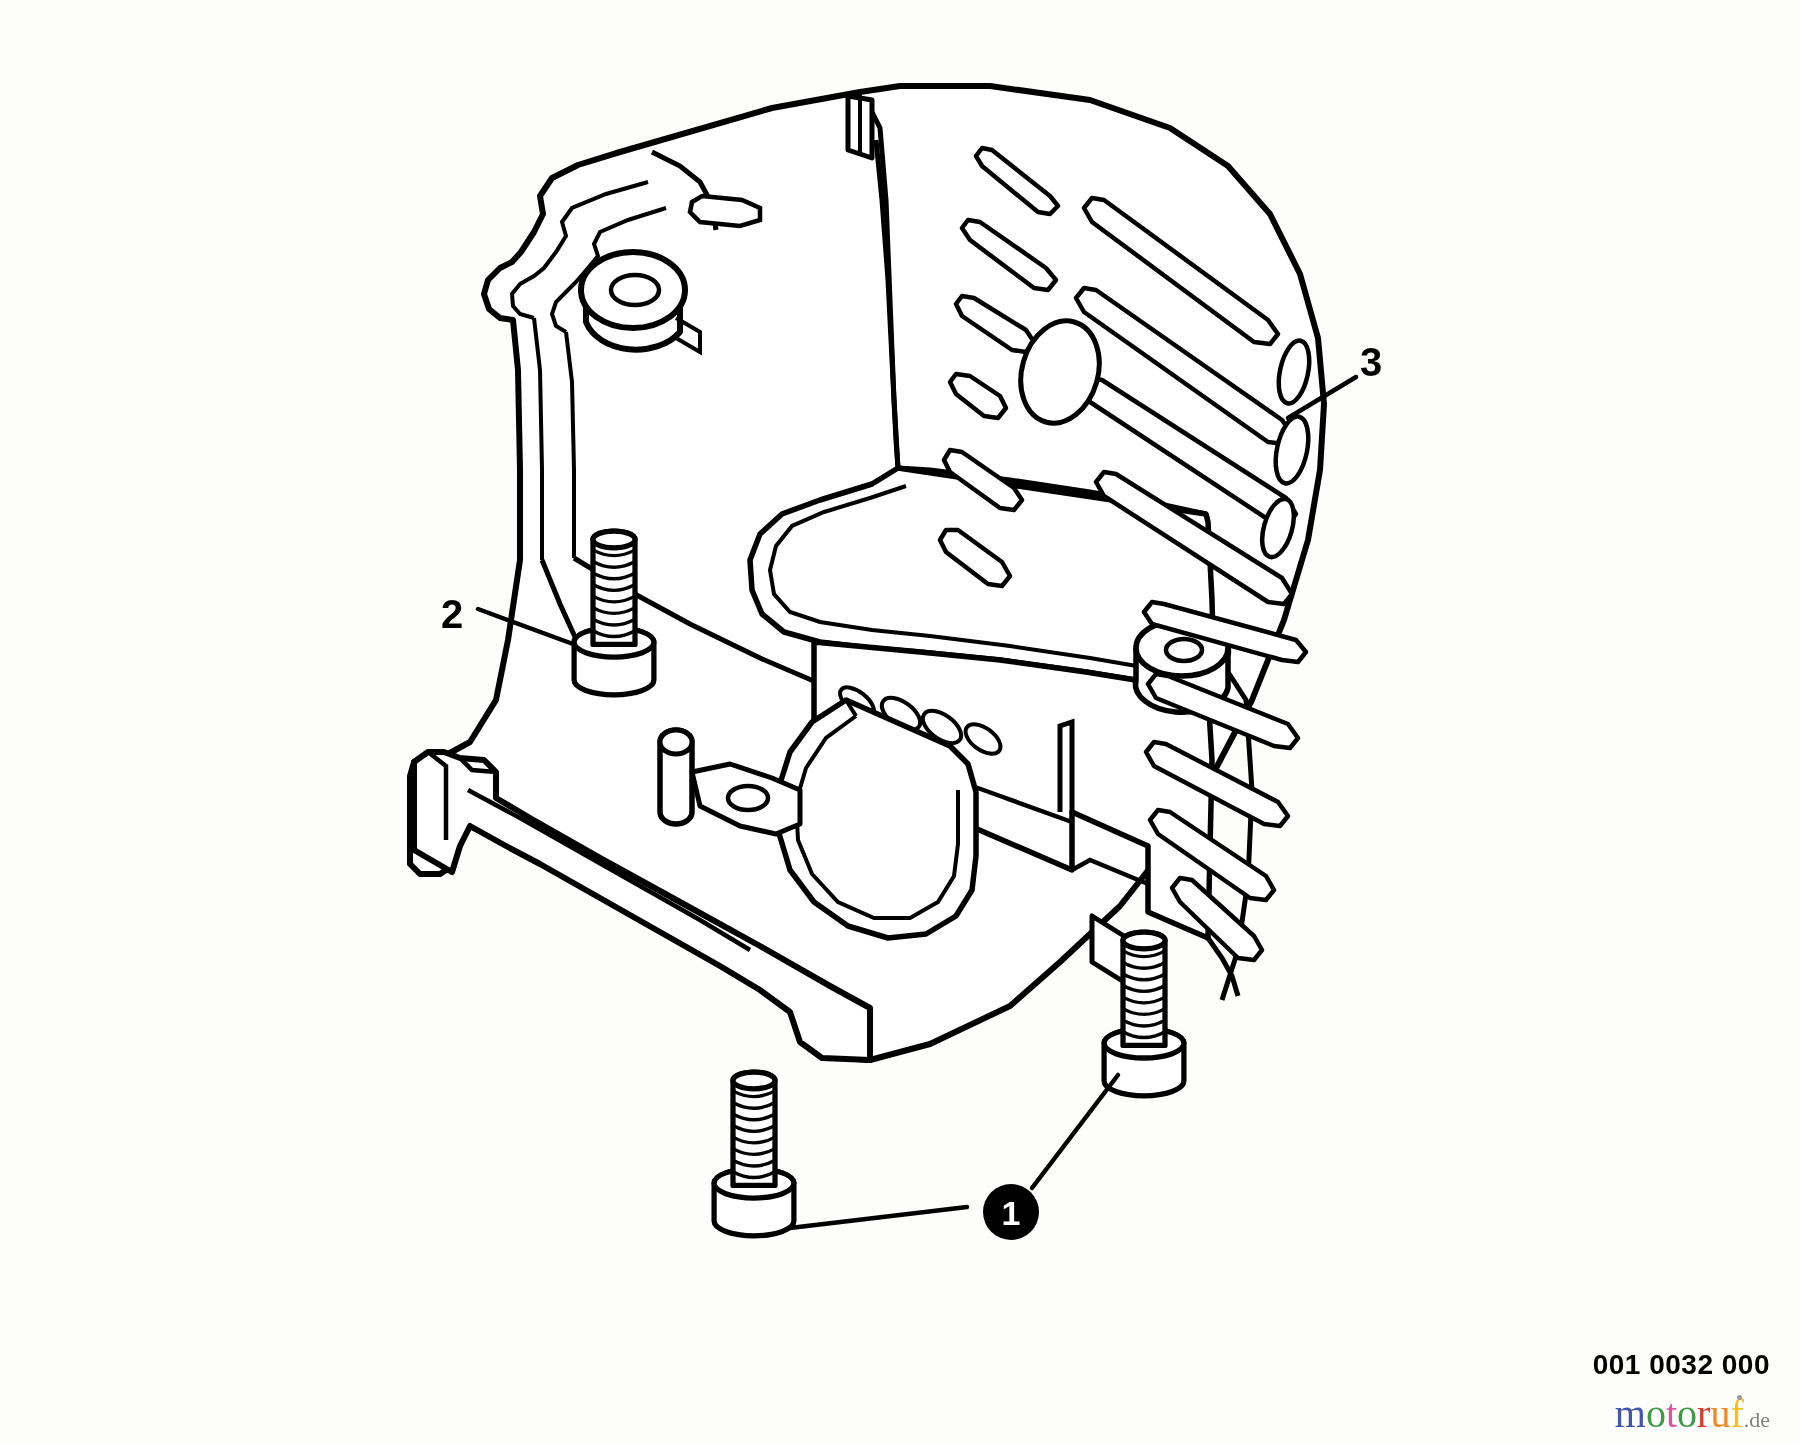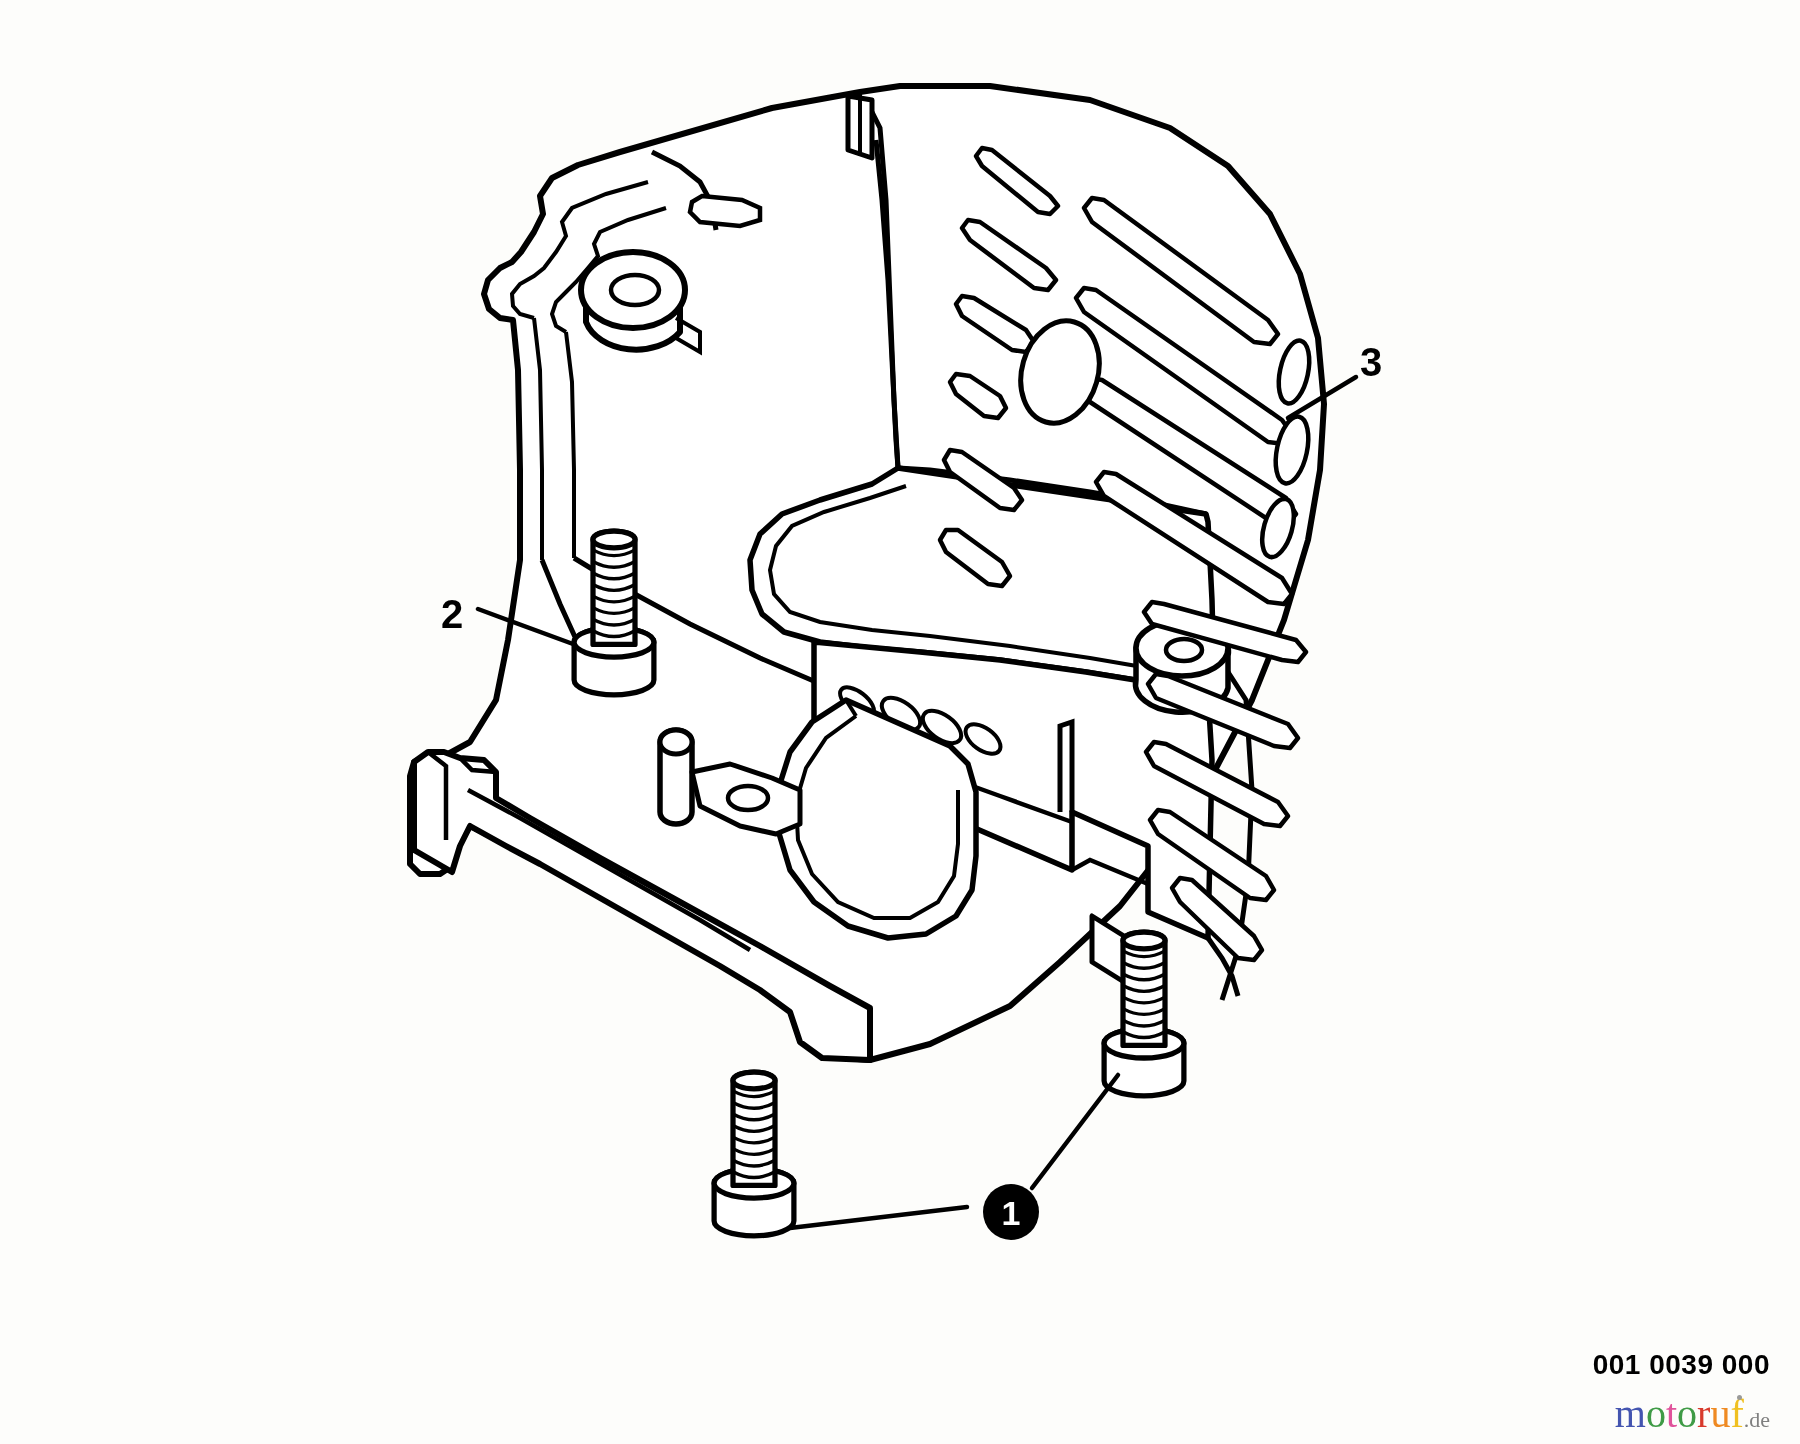--- a/index.html
+++ b/index.html
@@ -347,19 +347,19 @@
     <g>
       <text class="callout-text" x="452" y="628" text-anchor="middle">2</text>
     </g>
 
     <g>
       <circle cx="1011" cy="1212" r="28" fill="#000000"></circle>
       <text class="callout-text-inv" x="1011" y="1225" text-anchor="middle">1</text>
     </g>
   </svg>
 
-  <div class="partnum">001 0039 000</div>
+  <div class="partnum">001 0032 000</div>
 
   <div class="brand">
     <span class="ch" style="color:#4455b0">m</span><span class="ch" style="color:#3f9b46">o</span><span class="ch" style="color:#e0539b">t</span><span class="ch" style="color:#3f9b46">o</span><span class="ch" style="color:#d83a2c">r</span><span class="ch" style="color:#ef8a22">u</span><span class="ch" style="color:#f0c020">f</span><span class="dot-accent"></span><span class="suffix">.de</span>
   </div>
 
 </div>
 
 </body></html>

